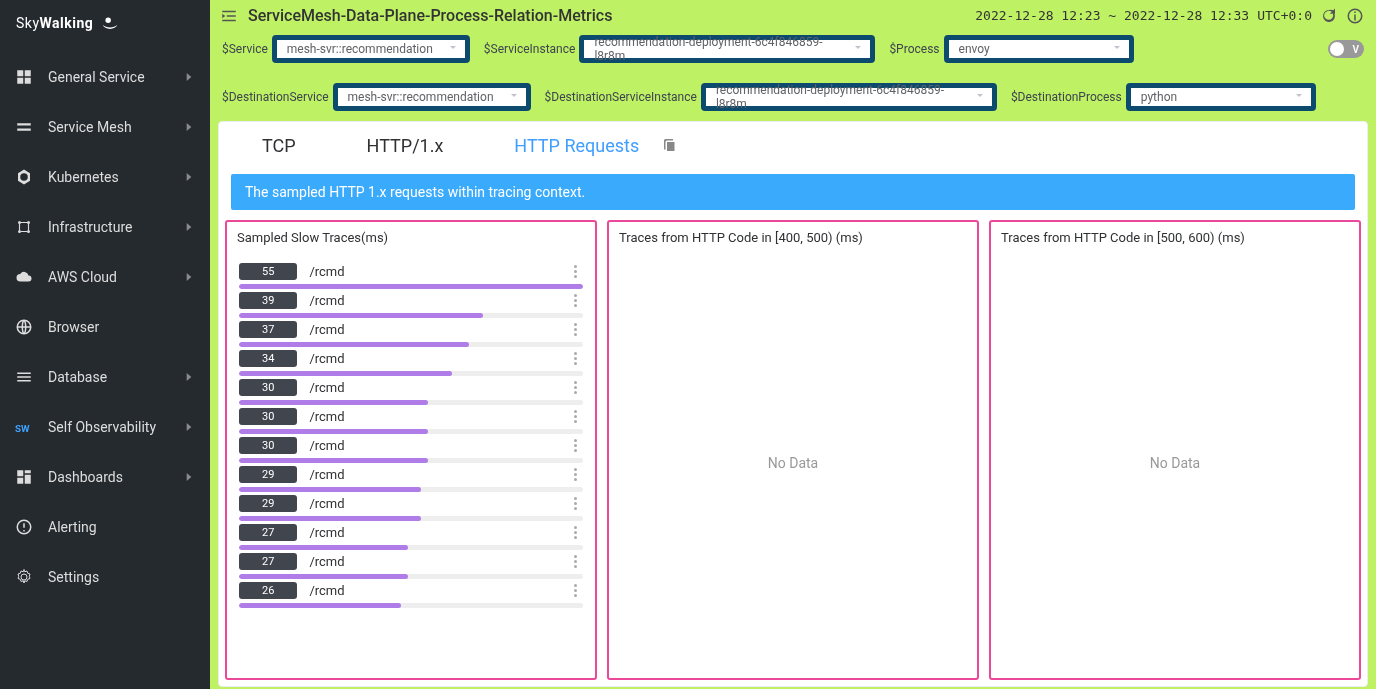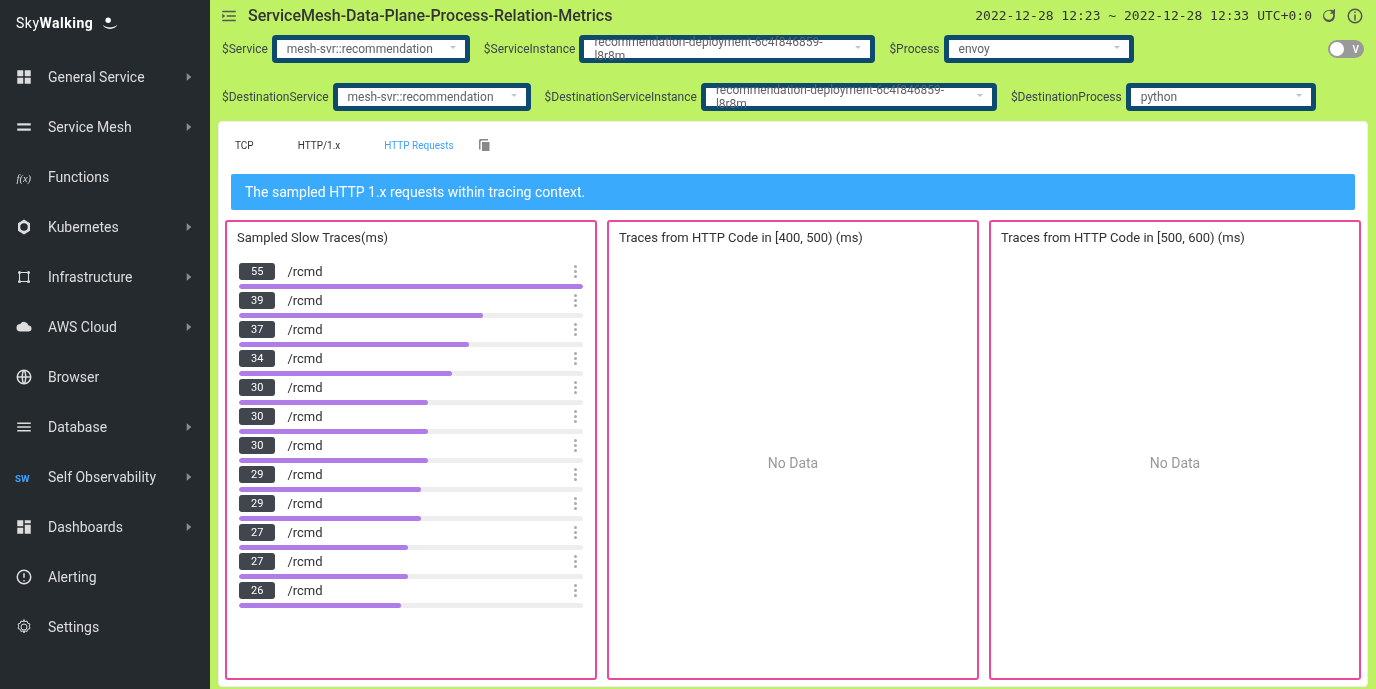--- a/index.html
+++ b/index.html
@@ -38,37 +38,37 @@
 .select .chev { position: absolute; right: 6px; top: 50%; transform: translateY(-50%); }
 .select .chev svg { width: 12px; height: 12px; fill: #c0c4cc; }
 .toggle { margin-left: auto; width: 36px; height: 18px; border-radius: 9px; background: #999; position: relative; cursor: pointer; display: flex; align-items: center; }
 .toggle .knob { width: 14px; height: 14px; border-radius: 50%; background: #fff; position: absolute; left: 2px; }
 .toggle .tlabel { position: absolute; right: 5px; color: #fff; font-size: 10px; font-weight: 600; }
 
 
 .content { flex: 1; padding: 0 8px 8px; overflow: hidden; }
 .card { background: #fff; border: 1px solid #eee; border-radius: 4px; }
 .tabs { display: flex; align-items: center; padding: 0 12px; height: 46px; gap: 36px; }
-.tab { font-size: 10px; color: #303133; cursor: pointer; padding: 10px 4px; }
+.tab { font-size: 18px; color: #303133; cursor: pointer; padding: 10px 4px; margin-left: 27px; }
 .tab.active { color: #409eff; }
 .copy-icon { width: 18px; height: 18px; cursor: pointer; margin-left: -18px; }
 .copy-icon svg { width: 18px; height: 18px; fill: #888; }
 
 .banner { margin: 6px 12px 10px; background: #3aaafc; color: #fff; font-size: 14px; padding: 10px 14px; border-radius: 2px; }
 
 .panels { display: flex; gap: 10px; padding: 0 6px 6px; }
 .panel { flex: 1; border: 2px solid #ec4899; border-radius: 3px; padding: 8px 10px; min-height: 460px; display: flex; flex-direction: column; }
 .panel-title { font-size: 13px; color: #303133; margin-bottom: 10px; }
 .panel-body { flex: 1; display: flex; flex-direction: column; }
 
 
 .traces { padding: 8px 2px 0; display: flex; flex-direction: column; gap: 0; }
 .trace { margin-bottom: 3px; }
 .trace-row { display: flex; align-items: center; gap: 12px; position: relative; }
-.badge { background: #40454e; color: #fff; font-size: 11px; border-radius: 3px; padding: 2px 12px; min-width: 24px; text-align: center; }
+.badge { background: #40454e; color: #fff; font-size: 11px; border-radius: 3px; padding: 2px 23px; min-width: 24px; text-align: center; }
 .trace-label { font-size: 13px; color: #303133; flex: 1; cursor: pointer; }
 .kebab { width: 16px; cursor: pointer; display: flex; flex-direction: column; gap: 2px; align-items: center; padding: 0 4px; }
 .kebab span { width: 3px; height: 3px; background: #aaa; border-radius: 50%; }
 .bar-track { height: 5px; background: #eee; border-radius: 3px; margin-top: 4px; overflow: hidden; width: 100%; }
 .bar-fill { height: 100%; background: #b07de8; border-radius: 3px; }
 
 .nodata { flex: 1; display: flex; align-items: center; justify-content: center; color: #999; font-size: 14px; }
 </style>
 </head>
 <body>
@@ -96,28 +96,20 @@
         <li class="menu-item">
           <span class="menu-icon">
             <svg viewBox="0 0 24 24">
               <path d="M3 7h18v3H3zM3 14h18v3H3z"></path>
             </svg>
           </span>
           <span>Service Mesh</span>
           <span class="menu-chevron"><svg viewBox="0 0 24 24">
               <path d="M8 5l8 7l-8 7z"></path>
             </svg></span>
-        </li>
-        <li class="menu-item">
-          <span class="menu-icon">
-            <svg viewBox="0 0 24 24">
-              <text x="2" y="18" font-size="14" font-style="italic" font-family="serif">f(x)</text>
-            </svg>
-          </span>
-          <span>Functions</span>
         </li>
         <li class="menu-item">
           <span class="menu-icon">
             <svg viewBox="0 0 24 24">
               <path d="M12 2l8 5v10l-8 5l-8-5V7zM12 7a5 5 0 1 0 0 10a5 5 0 0 0 0-10z"></path>
             </svg>
           </span>
           <span>Kubernetes</span>
           <span class="menu-chevron"><svg viewBox="0 0 24 24">
               <path d="M8 5l8 7l-8 7z"></path>

